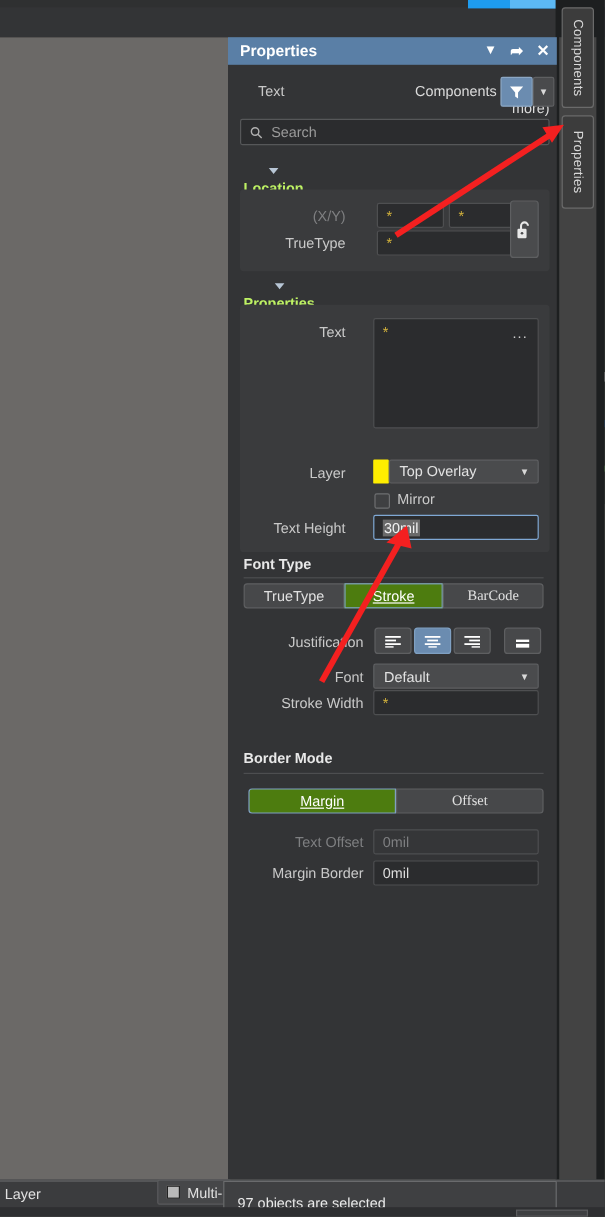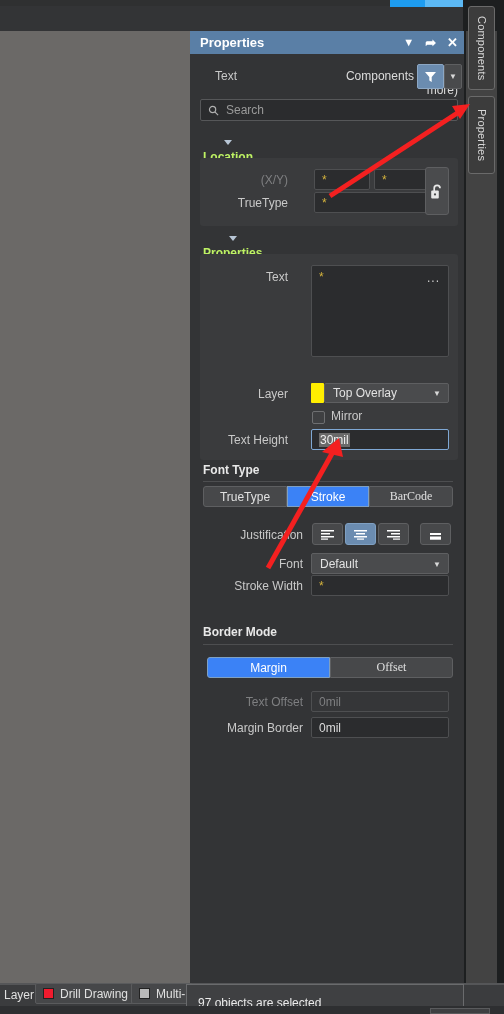--- a/index.html
+++ b/index.html
@@ -118,21 +118,21 @@
   .sublabel { position:absolute; font-size:12px; font-weight:bold; color:#e8e8e8; }
   .hr { position:absolute; height:1px; background:#4d4e50; }
 
   
   .seg { position:absolute; display:flex; }
   .seg > div {
     border:1px solid #5e5f61; background:#47484a; color:#e0e0e0;
     font-size:12px; display:flex; align-items:center; justify-content:center;
     height:100%;
   }
-  .seg > div.on { background:#3b82f6; border-color:#7fa0c2; color:#ffffff; }
+  .seg > div.on { background:#4d7c0f; border-color:#7fa0c2; color:#ffffff;text-decoration:underline; }
   .seg > div:first-child { border-radius:3px 0 0 3px; }
   .seg > div:last-child { border-radius:0 3px 3px 0;font-family:Liberation Serif, serif; }
 
   .iconbtn {
     position:absolute; background:#47484a; border:1px solid #5e5f61; border-radius:3px;
     display:flex; align-items:center; justify-content:center;
   }
   .iconbtn.on { background:#6b8cb0; border-color:#7fa0c2; }
 
   
@@ -325,24 +325,20 @@
   <div class="fld dim" style="left:311px; top:691px; width:138px; height:21px;">0mil</div>
 
   <div class="flabel" style="left:198px; top:721px; width:105px;">Margin Border</div>
   <div class="fld" style="left:311px; top:717px; width:138px; height:21px;">0mil</div>
 
   <div class="statusbar"></div>
   <div class="statusbar-top"></div>
 
   <div class="sb-plain" style="left:4px; top:988px;">Layer</div>
 
-  <div class="sb-chip" style="left:35px; top:983px;">
-    <span class="csw" id="drill-sw" style="background: rgb(240, 27, 46);"></span>
-    <span>Drill Drawing</span>
-  </div>
 
   <div class="sb-chip" style="left:131px; top:983px;">
     <span class="csw" id="multi-sw" style="background: rgb(185, 185, 185);"></span>
     <span>Multi-</span>
   </div>
 
   <div class="tooltip">
     <span>97 objects are selected</span>
   </div>
 

